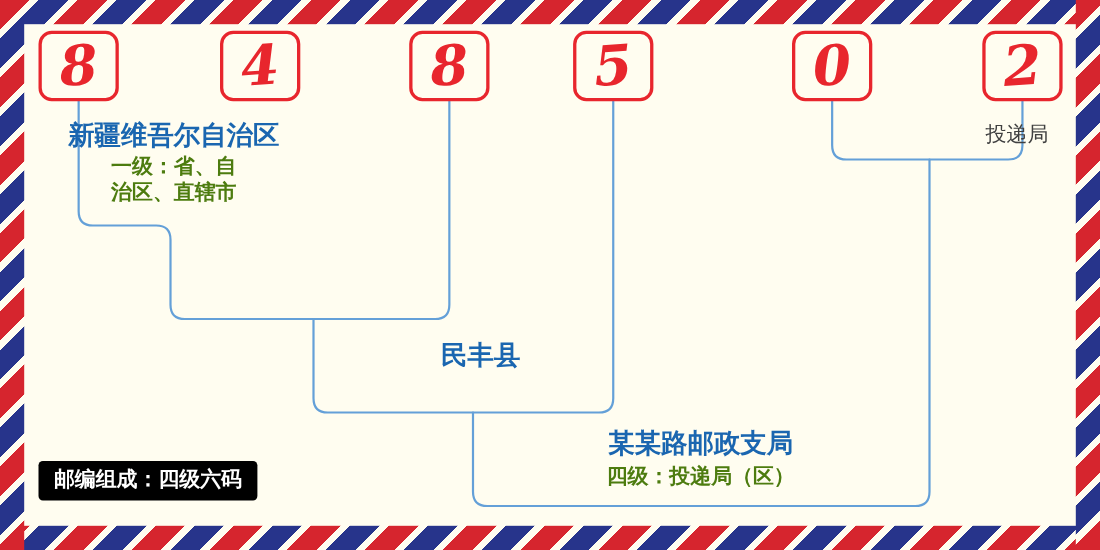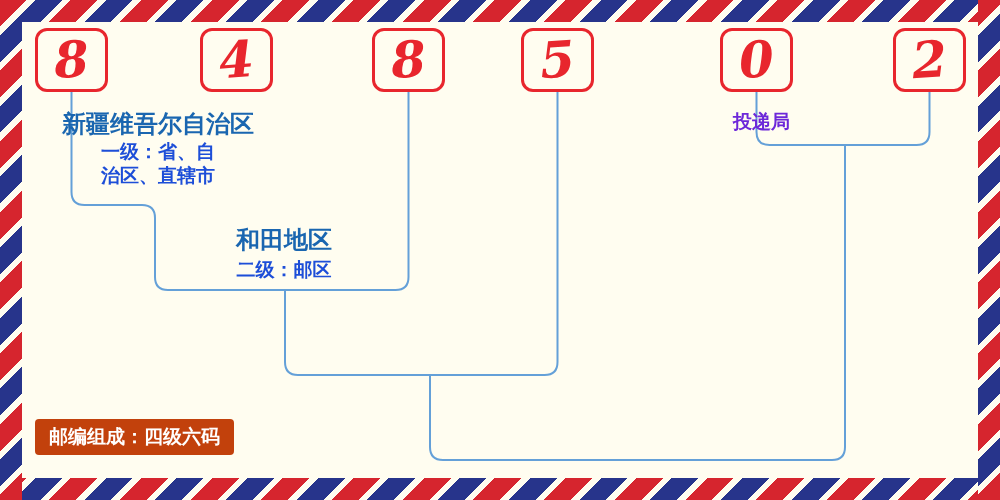--- a/index.html
+++ b/index.html
@@ -38,33 +38,33 @@
   .d1{left:35px;} .d2{left:200px;} .d3{left:372px;}
   .d4{left:521px;} .d5{left:720px;} .d6{left:893px;}
 
   
   svg.connectors{position:absolute;left:0;top:0;width:1000px;height:500px;pointer-events:none;}
   svg.connectors path{fill:none;stroke:#64a0d8;stroke-width:2;stroke-linecap:round;}
 
   
   .lvl{position:absolute;text-align:center;}
   .lvl .name{color:#1a66b0;font-weight:bold;font-size:24px;line-height:24px;}
-  .lvl .desc{color:#1d4ed8;font-weight:bold;font-size:19px;line-height:24px;margin-top:6px;}
+  .lvl .desc{color:#4d7c0f;font-weight:bold;font-size:19px;line-height:24px;margin-top:6px;}
   .lvl1{left:48px;top:112px;width:220px;}
   .lvl1 .desc{width:126px;margin-left:auto;margin-right:auto;margin-top:4px;}
   .lvl2{left:174px;top:228px;width:220px;}
   .lvl3{left:327px;top:312px;width:220px;}
   .lvl4{left:487px;top:392px;width:300px;}
-  .delivery{left:733px;top:109px;width:220px;position:absolute;text-align:left;
-    color:#6d28d9;font-weight:bold;font-size:19px;}
+  .delivery{left:733px;top:109px;width:220px;position:absolute;text-align:right;
+    color:#404040;font-weight:normal;font-size:19px;}
 
   
   .badge{
     position:absolute;left:35px;top:419px;
-    background:#c2410c;color:#ffffff;
+    background:#000000;color:#ffffff;
     font-size:19px;font-weight:bold;line-height:24px;
     padding:6px 14px;border-radius:4px;
   }
 </style>
 </head>
 <body>
 
 <div class="canvas">
 
   <div class="stripe top"></div>
@@ -98,24 +98,25 @@
     <span>2</span>
   </div>
 
   <div class="delivery">投递局</div>
 
   <div class="lvl lvl1">
     <div class="name">新疆维吾尔自治区</div>
     <div class="desc">一级：省、自治区、直辖市</div>
   </div>
 
-  <div class="lvl lvl2">
-    <div class="name">和田地区</div>
-    <div class="desc">二级：邮区</div>
+
+  <div class="lvl lvl3">
+    <div class="name">民丰县</div>
   </div>
 
-  <div class="lvl lvl3">
+  <div class="lvl lvl4">
+    <div class="name">某某路邮政支局</div>
+    <div class="desc">四级：投递局（区）</div>
   </div>
-
 
   <div class="badge">邮编组成：四级六码</div>
 
 </div>
 
 </body></html>

